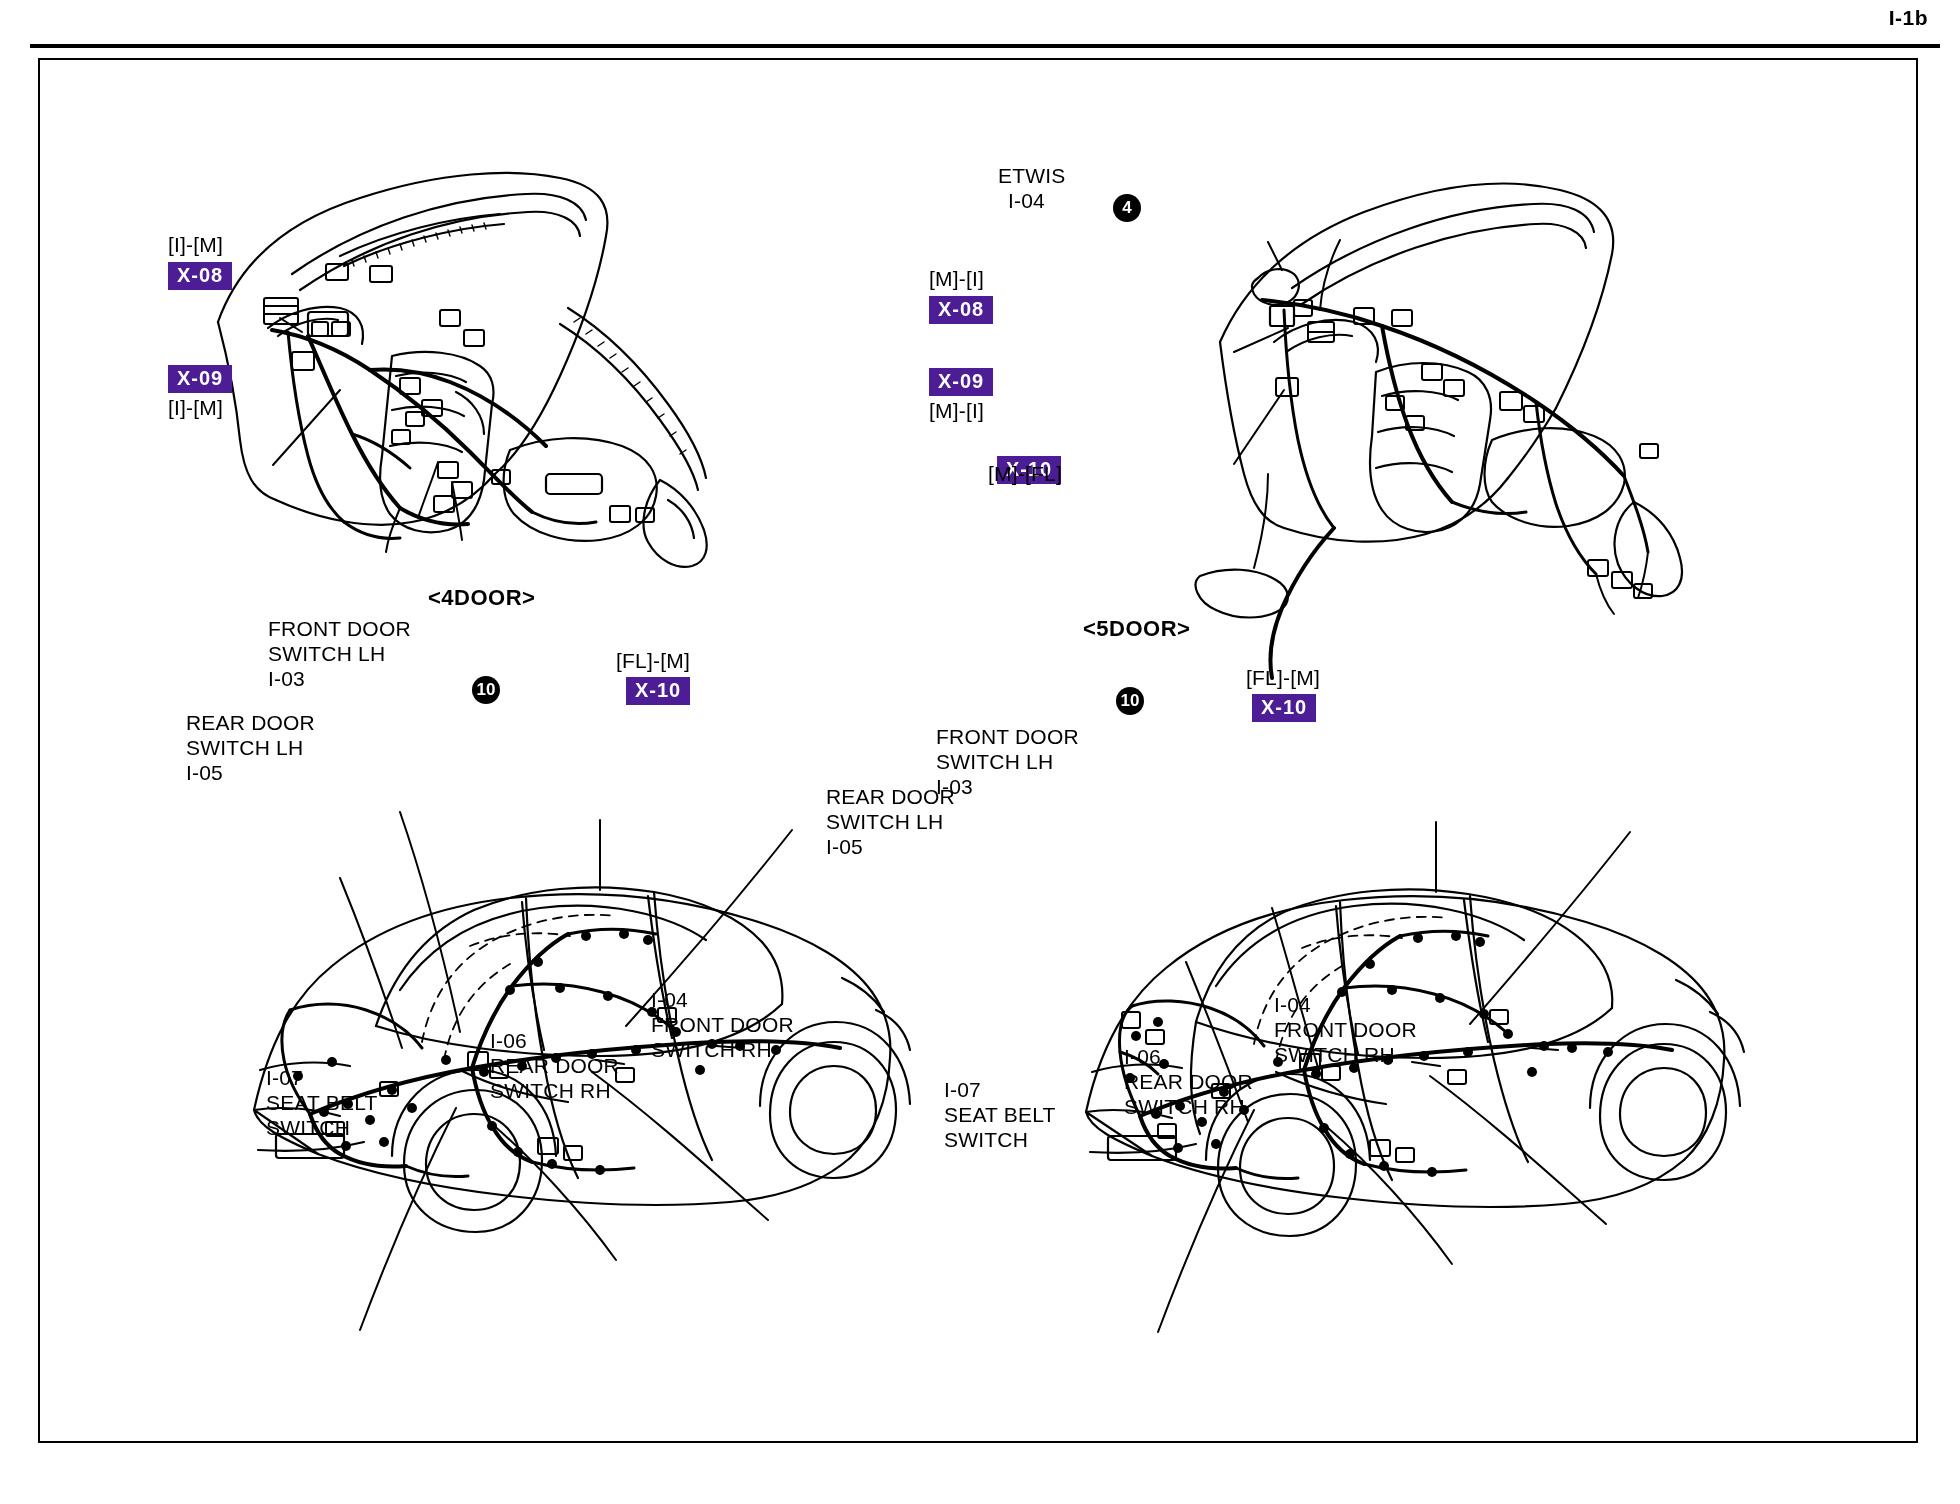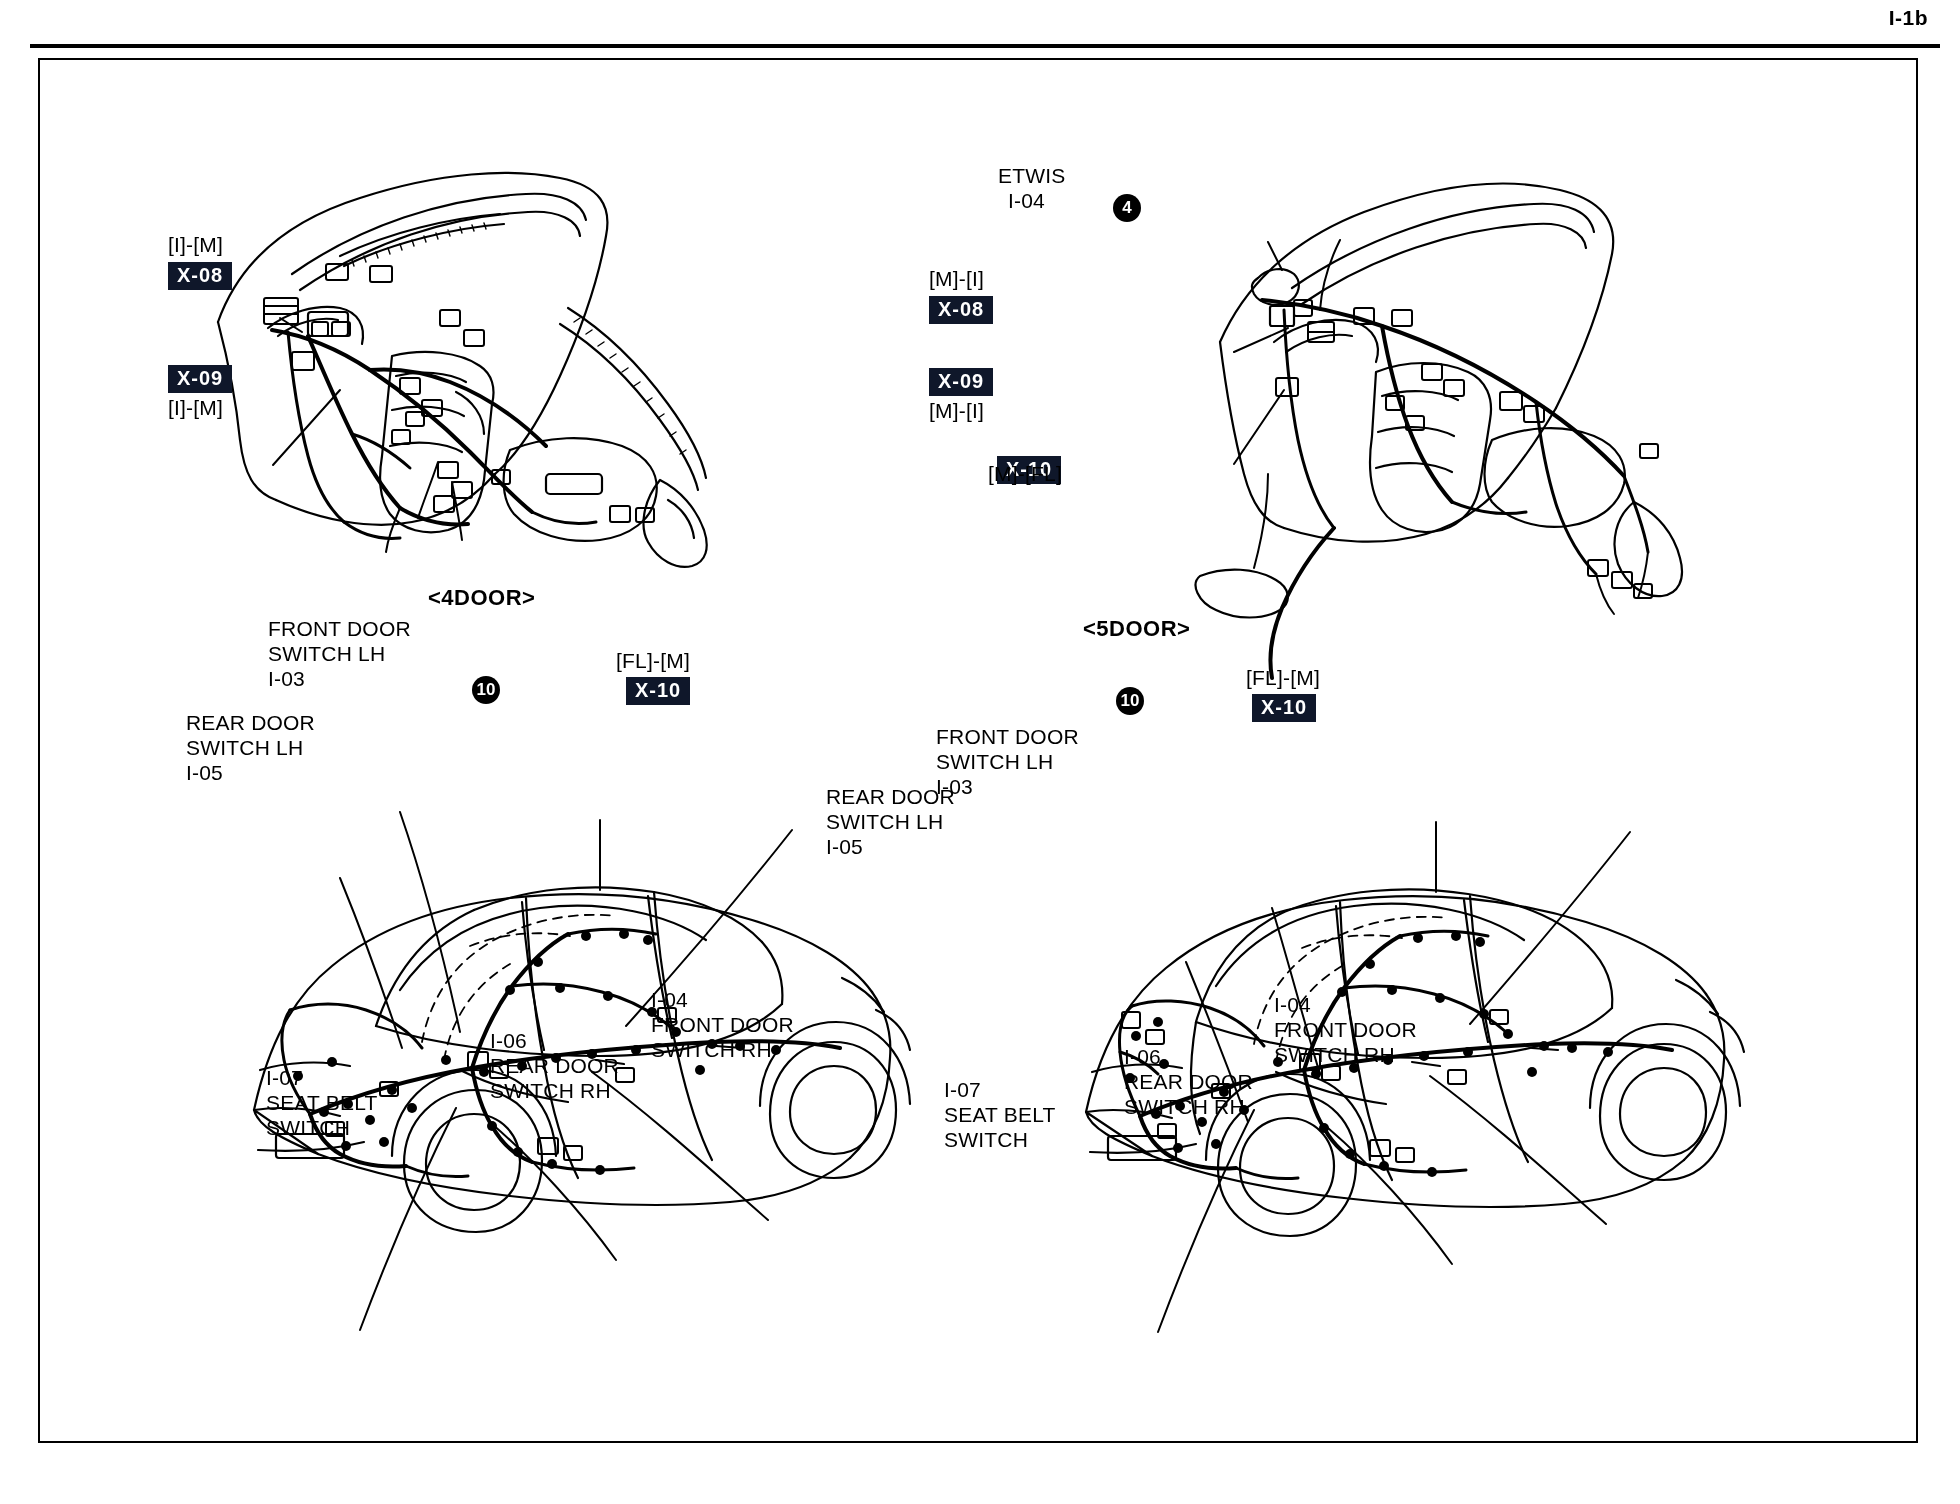--- a/index.html
+++ b/index.html
@@ -57,21 +57,21 @@
   .lbl {
     position: absolute;
     font-size: 21px;
     font-weight: normal;
     line-height: 25px;
     letter-spacing: 0.2px;
     white-space: pre;
   }
   .code-box {
     position: absolute;
-    background: #0f172a;
+    background: #4c1d95;
     color: #fff;
     font-size: 20px;
     font-weight: bold;
     letter-spacing: 1px;
     padding: 3px 9px 4px 9px;
     line-height: 21px;
     white-space: pre;
   }
   .caption {
     position: absolute;

